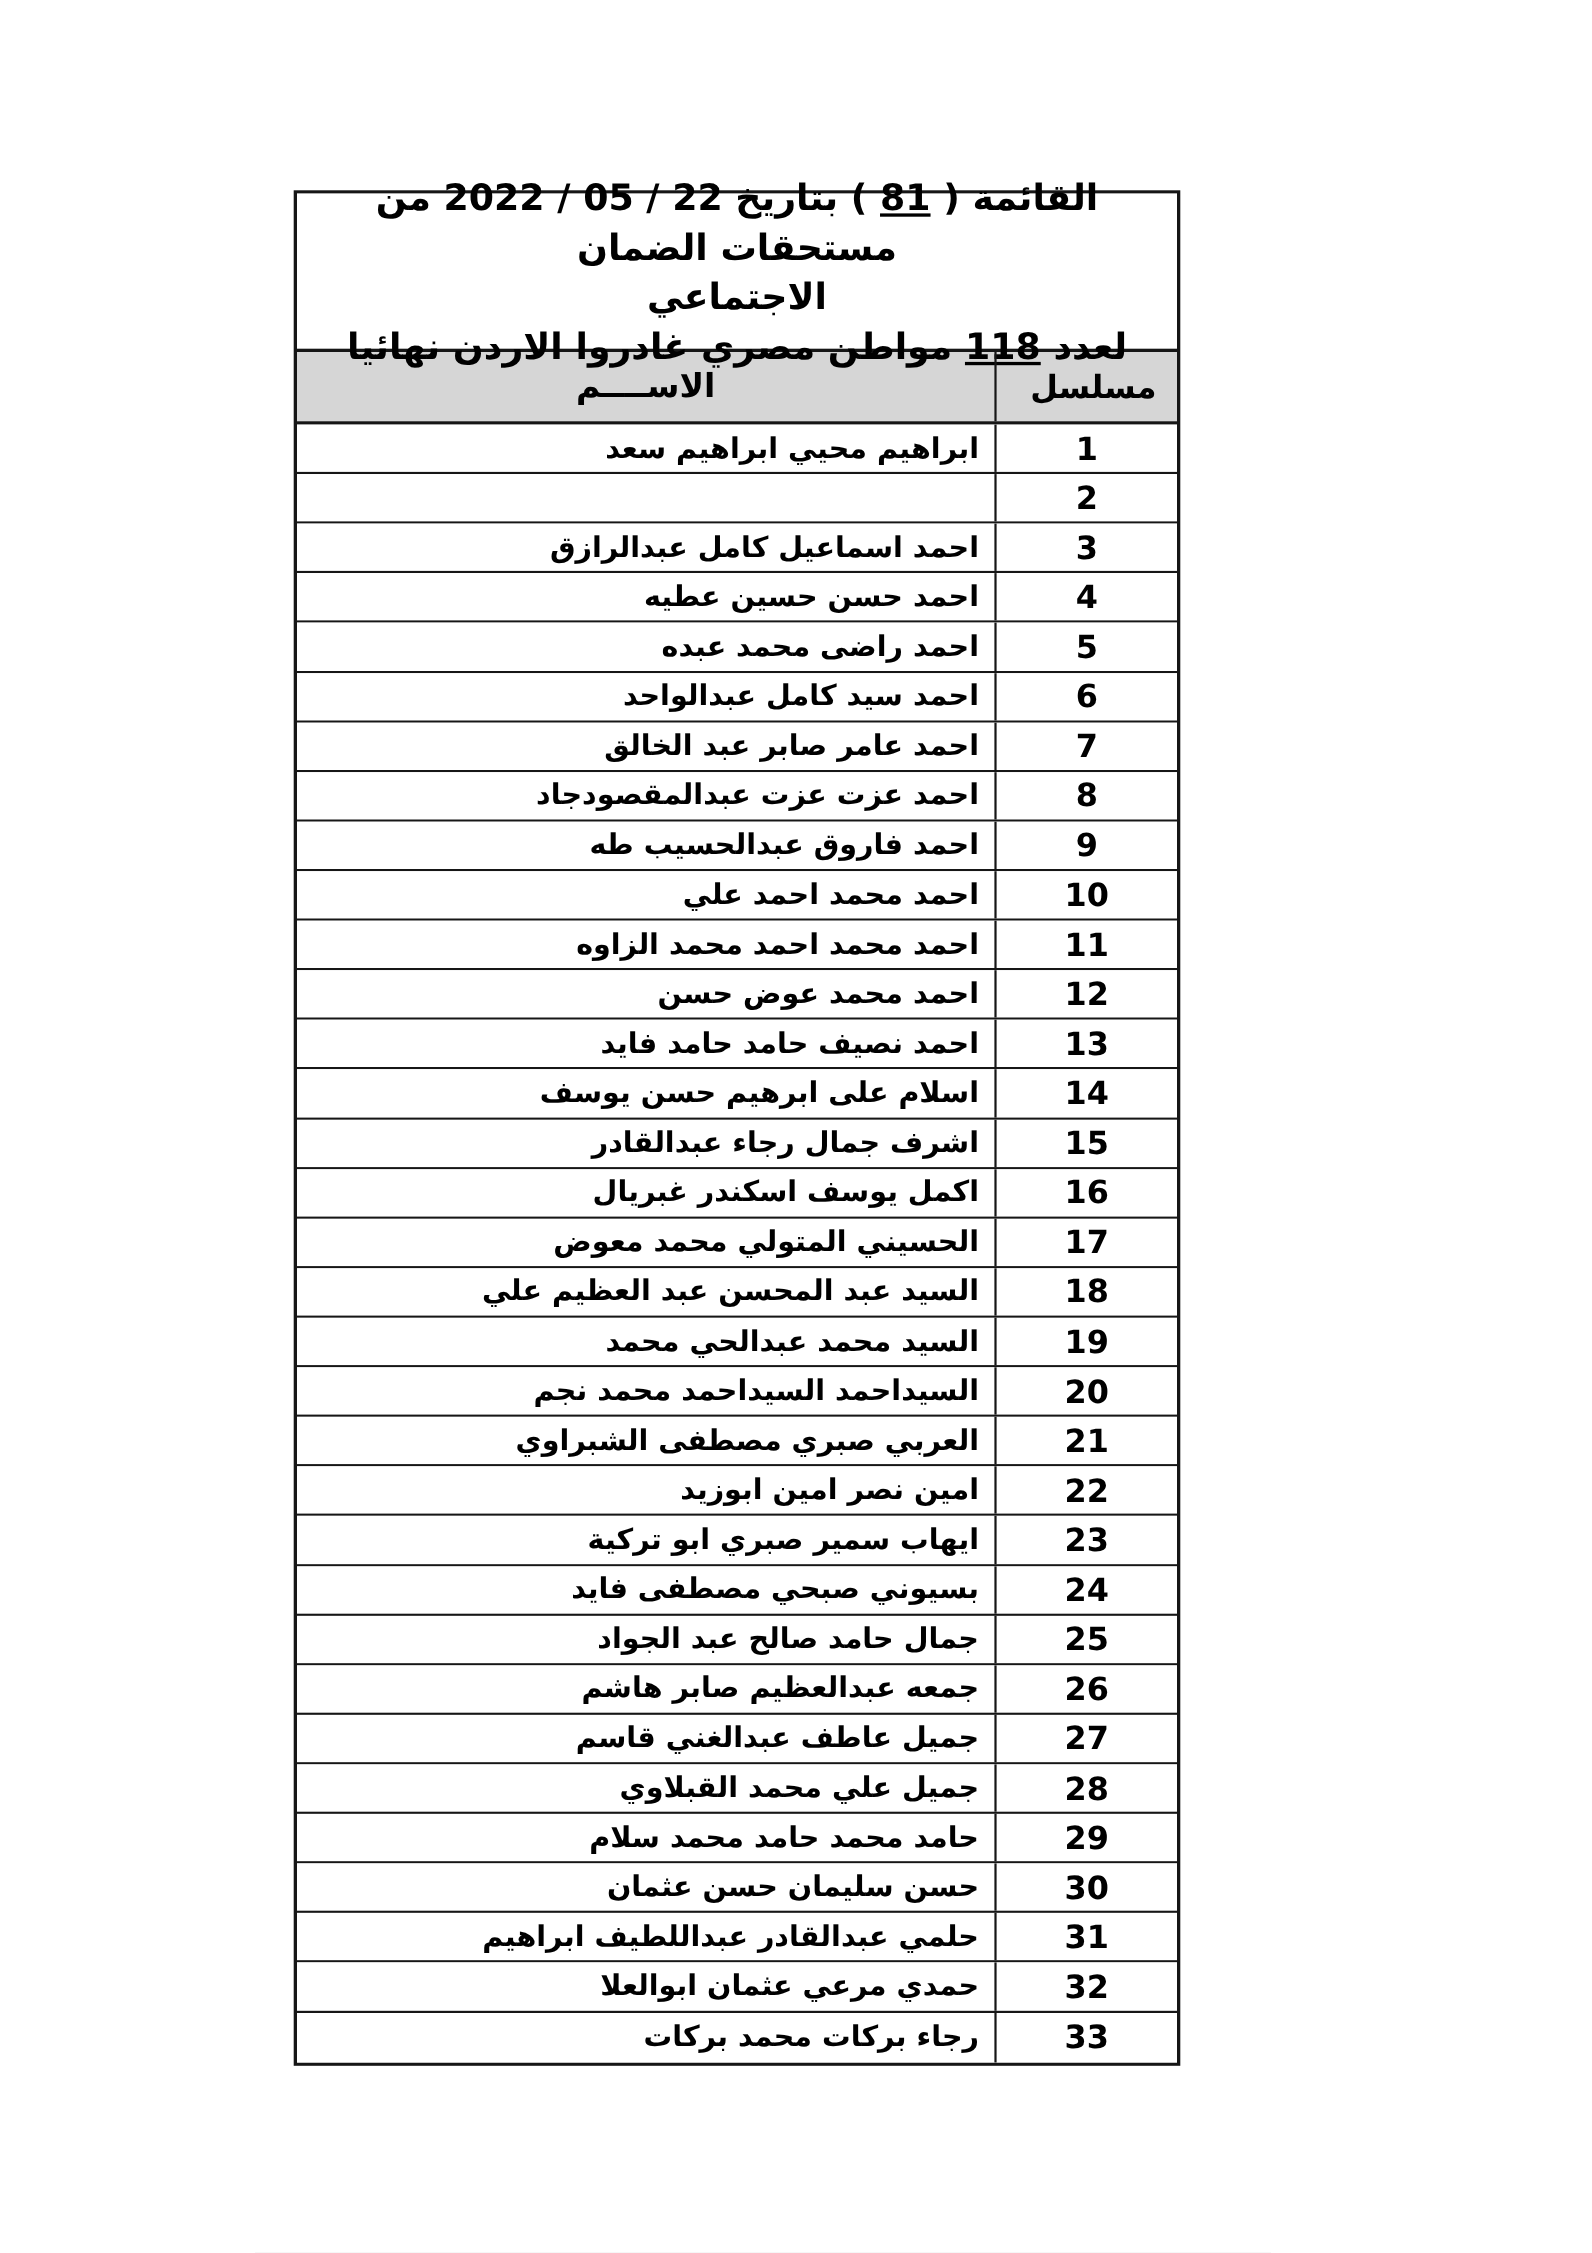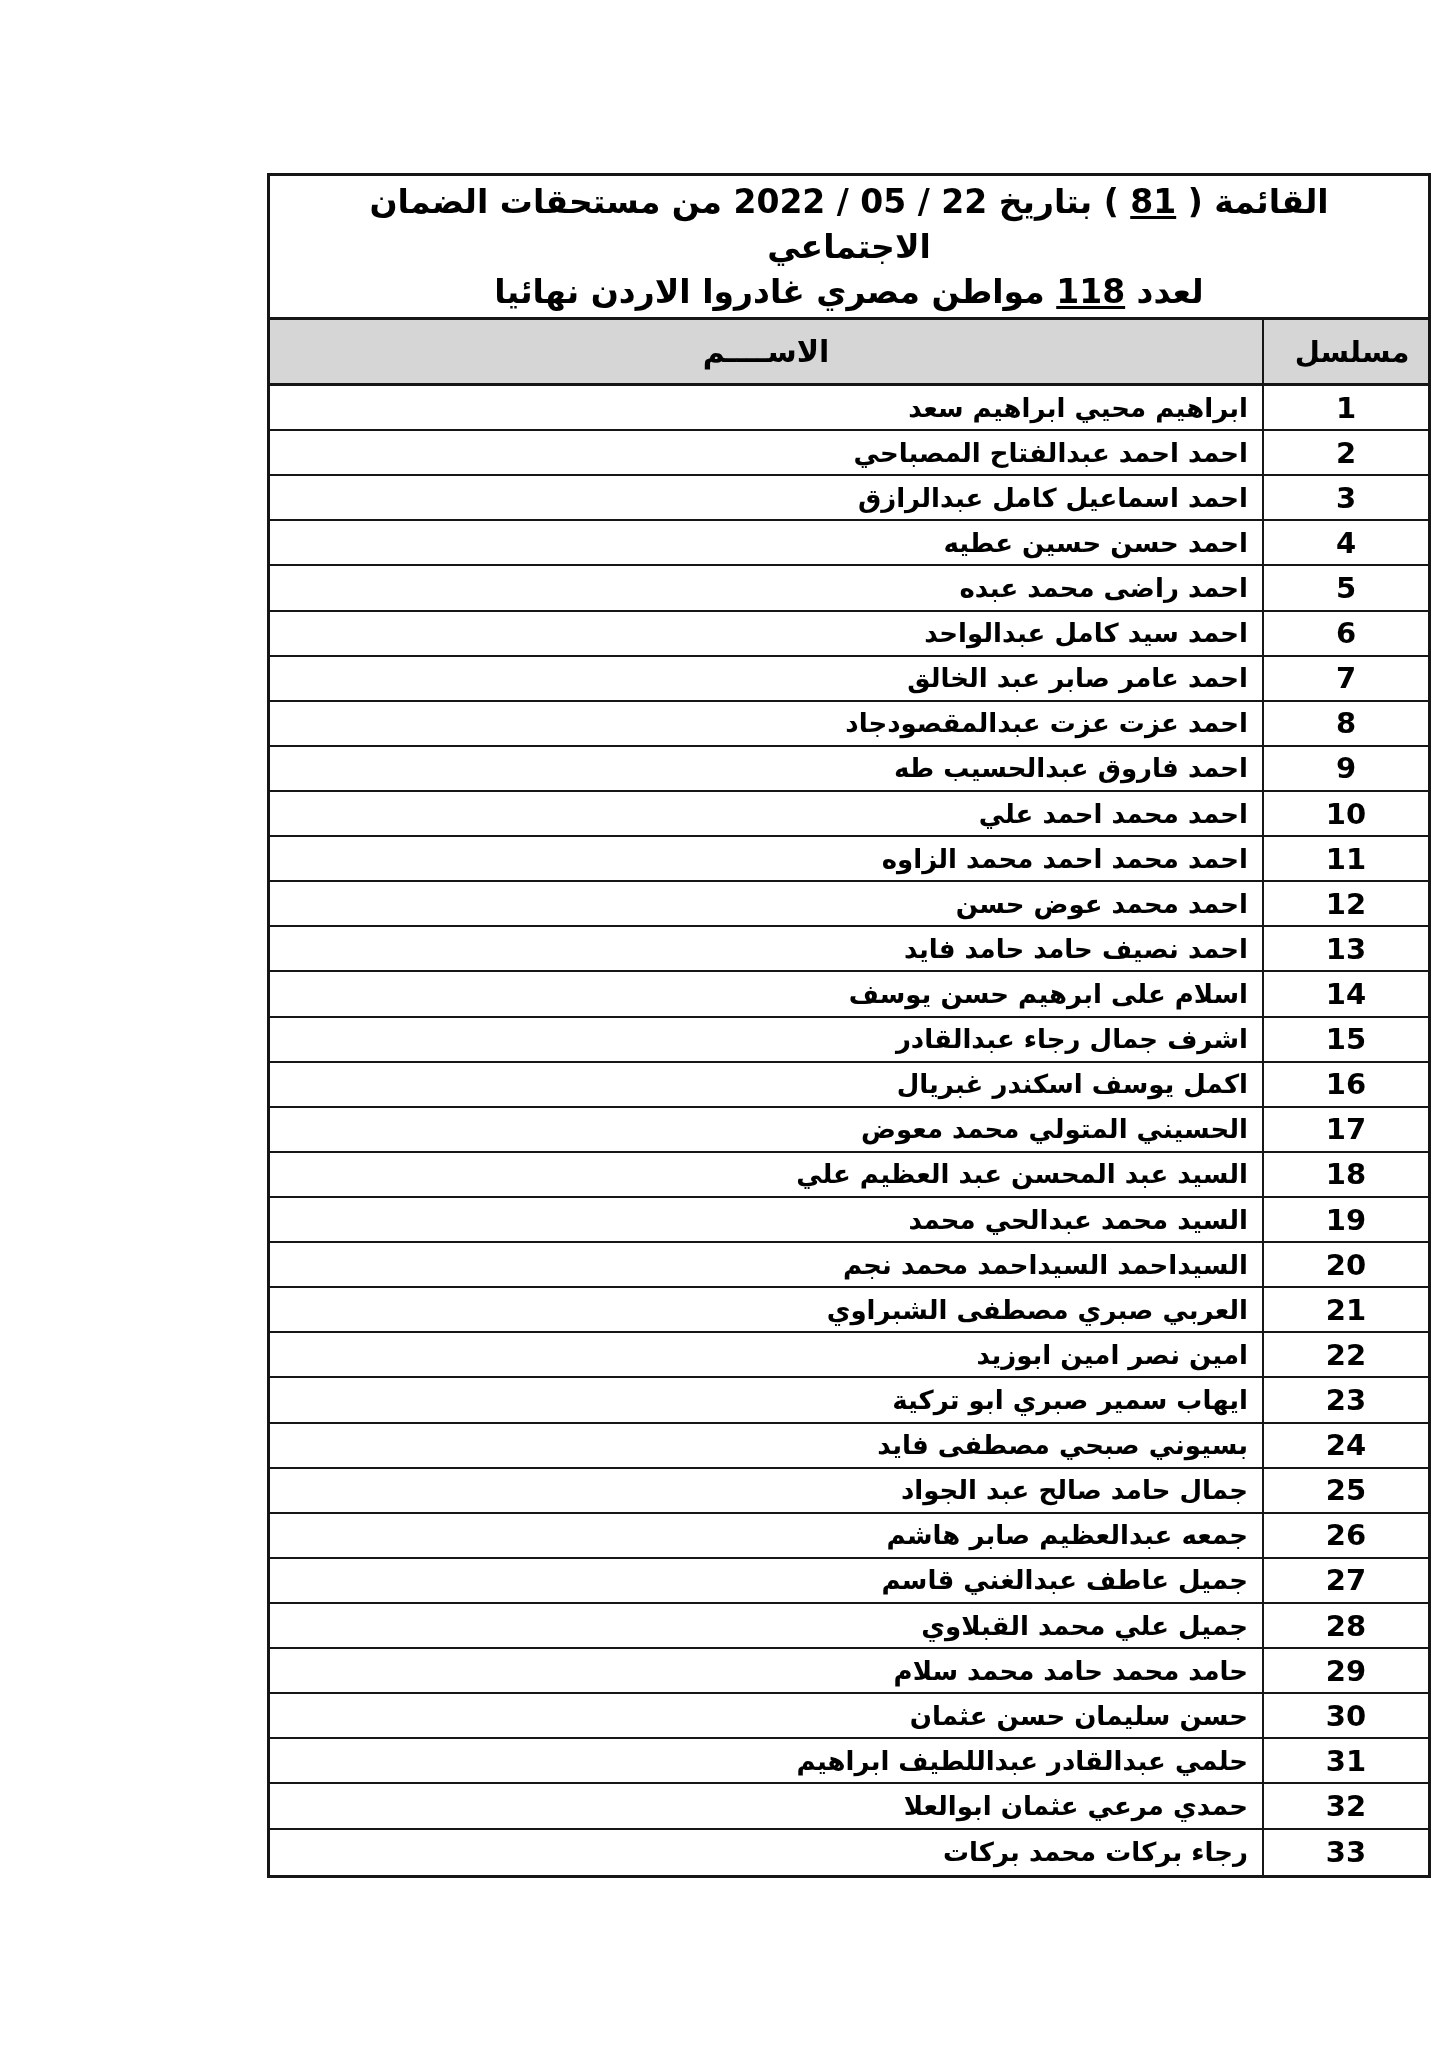--- a/index.html
+++ b/index.html
@@ -9,21 +9,21 @@
     height: 2048px;
     background: #ffffff;
     font-family: "DejaVu Sans", sans-serif;
     color: #000000;
     overflow: hidden;
   }
   .doc {
     position: absolute;
     left: 267px;
     top: 173px;
-    width: 1164px;
+    width: 806px;
     direction: rtl;
     box-sizing: border-box;
     border: 3px solid #161616;
   }
   .title-box {
     box-sizing: border-box;
     height: 144px;
     border-bottom: 3px solid #161616;
     display: flex;
     flex-direction: column;
@@ -113,21 +113,20 @@
     </div>
 
     <div class="tbody">
   <div class="row">
     <div class="cell-serial">1</div>
     <div class="cell-name">ابراهيم محيي ابراهيم سعد</div>
   </div>
 
   <div class="row">
     <div class="cell-serial">2</div>
-    <div class="cell-name">احمد احمد عبدالفتاح المصباحي</div>
   </div>
 
   <div class="row">
     <div class="cell-serial">3</div>
     <div class="cell-name">احمد اسماعيل كامل عبدالرازق</div>
   </div>
 
   <div class="row">
     <div class="cell-serial">4</div>
     <div class="cell-name">احمد حسن حسين عطيه</div>

